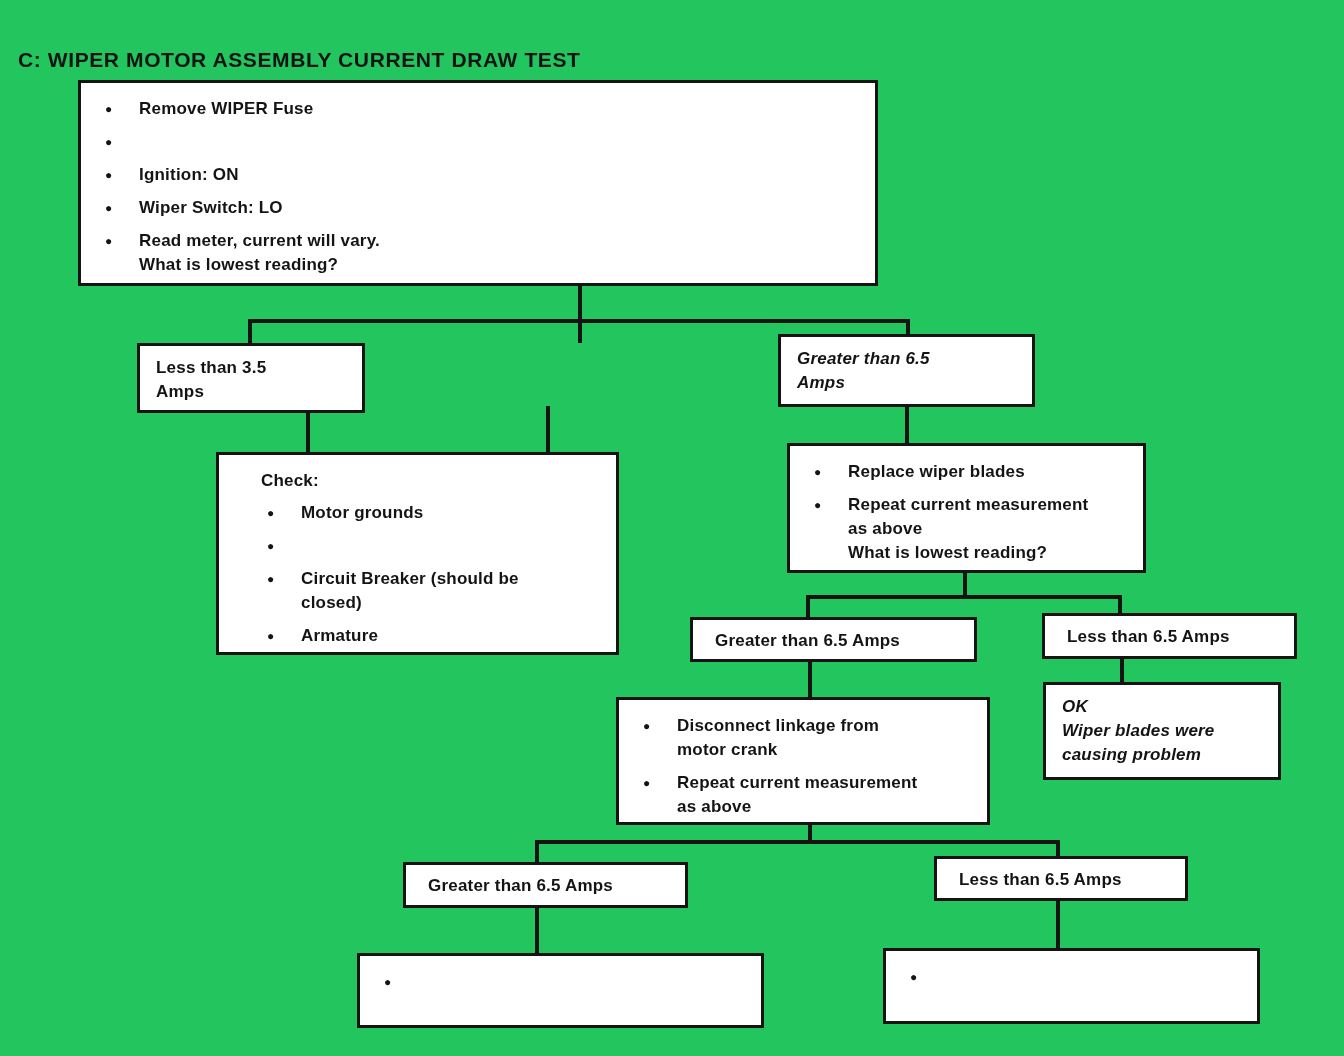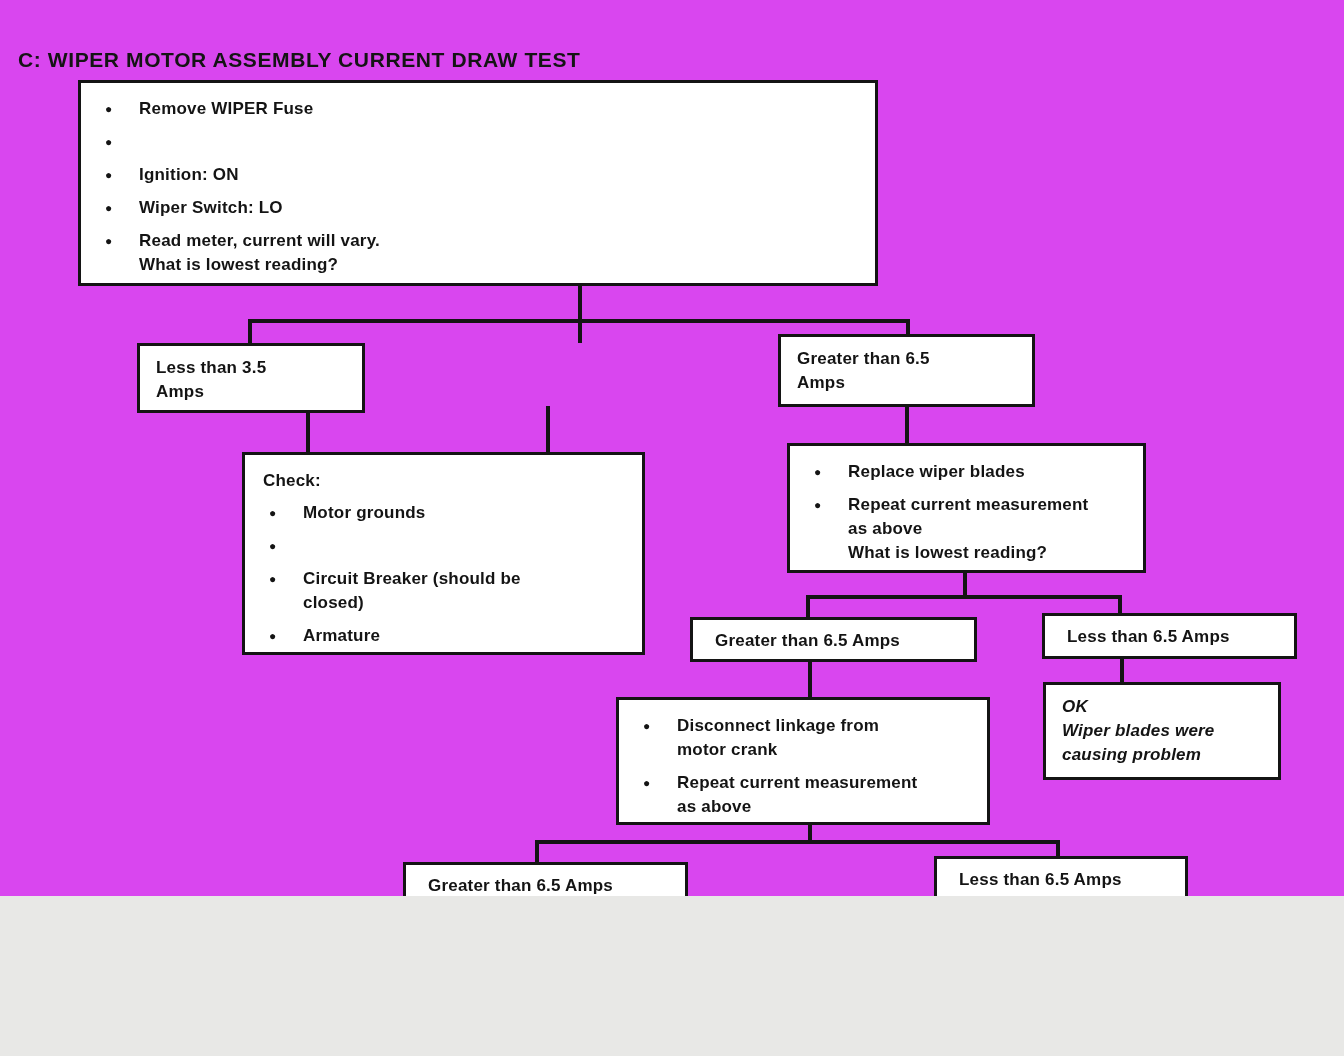--- a/index.html
+++ b/index.html
@@ -1,20 +1,20 @@
 <!DOCTYPE html>
 <html><head>
 <meta charset="utf-8">
 <style>
   html, body { margin: 0; padding: 0; background: #e8e8e6; }
   .page {
     position: relative;
     width: 1344px;
-    height: 896px;
-    background: #d946ef;
+    height: 1056px;
+    background: #22c55e;
     font-family: "Liberation Sans", sans-serif;
     color: #141414;
     overflow: hidden;
   }
   .title {
     position: absolute;
     left: 18px;
     top: 48px;
     margin: 0;
     font-size: 21px;
@@ -67,22 +67,22 @@
   .check-heading {
     padding: 14px 10px 0 18px;
     white-space: pre-line;
   }
   .check-heading + ul.bullets { padding-top: 8px; }
 
   
   #node-start            { left:  78px; top:  80px; width: 800px; height: 206px; }
   #node-less-3-5         { left: 137px; top: 343px; width: 228px; height:  70px; }
   #node-cycles           { left: 472px; top: 340px; width: 233px; height:  68px; }
-  #node-greater-6-5-a    { left: 778px; top: 334px; width: 257px; height:  73px; }
-  #node-check            { left: 242px; top: 452px; width: 403px; height: 203px; }
+  #node-greater-6-5-a    { left: 778px; top: 334px; width: 257px; height:  73px; font-style: italic; }
+  #node-check            { left: 216px; top: 452px; width: 403px; height: 203px; padding-left: 24px; }
   #node-replace-blades   { left: 787px; top: 443px; width: 359px; height: 130px; }
   #node-greater-6-5-b    { left: 690px; top: 617px; width: 287px; height:  45px; }
   #node-less-6-5-a       { left:1042px; top: 613px; width: 255px; height:  46px; }
   #node-disconnect       { left: 616px; top: 697px; width: 374px; height: 128px; }
   #node-ok               { left:1043px; top: 682px; width: 238px; height:  98px; font-style: italic; }
   #node-greater-6-5-c    { left: 403px; top: 862px; width: 285px; height:  46px; }
   #node-less-6-5-b       { left: 934px; top: 856px; width: 254px; height:  45px; }
   #node-remove-motor     { left: 357px; top: 953px; width: 407px; height:  75px; }
   #node-linkage-binding  { left: 883px; top: 948px; width: 377px; height:  76px; }
 </style>

